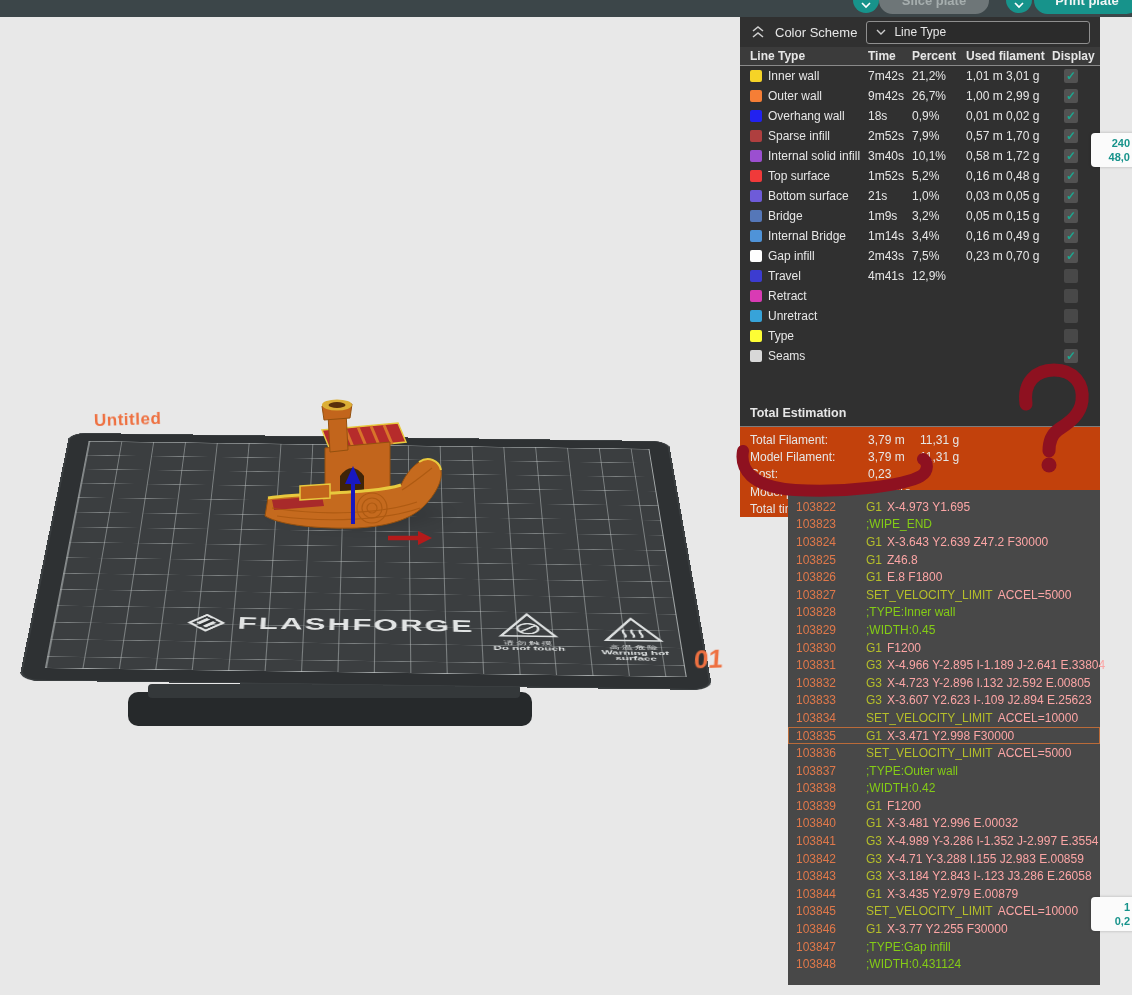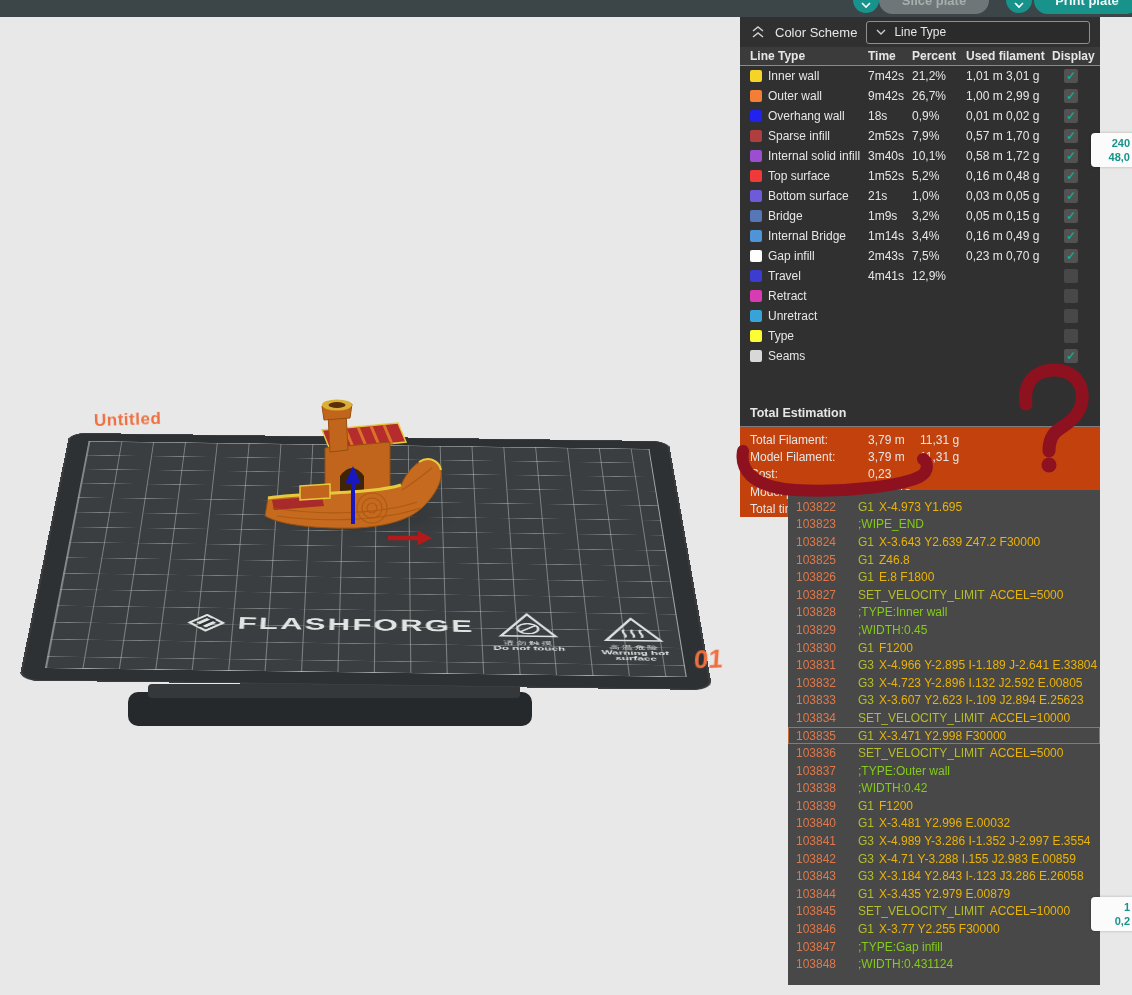--- a/index.html
+++ b/index.html
@@ -31,23 +31,23 @@
   .cb{width:14px;height:14px;border-radius:2px;background:#525252;margin:0 auto;text-align:center;
       line-height:14px;font-size:12px;color:#1EA78F;font-weight:bold;cursor:pointer;}
   .cb.unchecked{background:#484848;color:transparent;}
   .total-title{font-weight:bold;font-size:12.5px;padding:8px 10px 6px;margin-top:32px;}
   .total-sec{background:#c2410c;border-top:1px solid #7D7D7D;padding:4px 10px 0;height:91px;box-sizing:border-box;}
   .tot-row{display:grid;grid-template-columns:118px 52px auto;height:17.4px;align-items:center;}
   
   .gcode{position:absolute;left:788px;top:490px;width:312px;height:495px;background:#484848;
          box-sizing:border-box;padding-top:8px;font-size:12px;z-index:4;}
   .gl{height:17.6px;display:flex;align-items:center;padding:0 8px;white-space:pre;cursor:default;}
-  .gl .num{width:46px;flex:none;color:#E0784A;margin-right:16px;}
+  .gl .num{width:46px;flex:none;color:#E0784A;margin-right:24px;}
   .gl .cmd{color:#B5BE2A;margin-right:5px;}
-  .gl .rest{color:#eab308;}
+  .gl .rest{color:#fca5a5;}
   .gl.comment .rest{color:#84cc16;}
   .gl.hl{outline:1px solid #BA6B39;outline-offset:-1px;}
   
   .side-label{position:absolute;right:-8px;width:34px;background:#FBFBFB;border-radius:4px;color:#17938B;
               font-size:11px;font-weight:bold;text-align:right;padding:3px 10px 3px 5px;line-height:14px;
               box-shadow:0 0 3px rgba(0,0,0,.25);z-index:6;}
   #sideTop{top:133px;} #sideBottom{top:897px;}
   
   .plate-persp{position:absolute;left:46px;top:280px;width:643px;height:544px;perspective:3300px;z-index:1;}
   .plate3d{position:absolute;inset:0;transform:rotateZ(0.8deg) rotateX(63deg);background:#2E3133;border-radius:18px;

